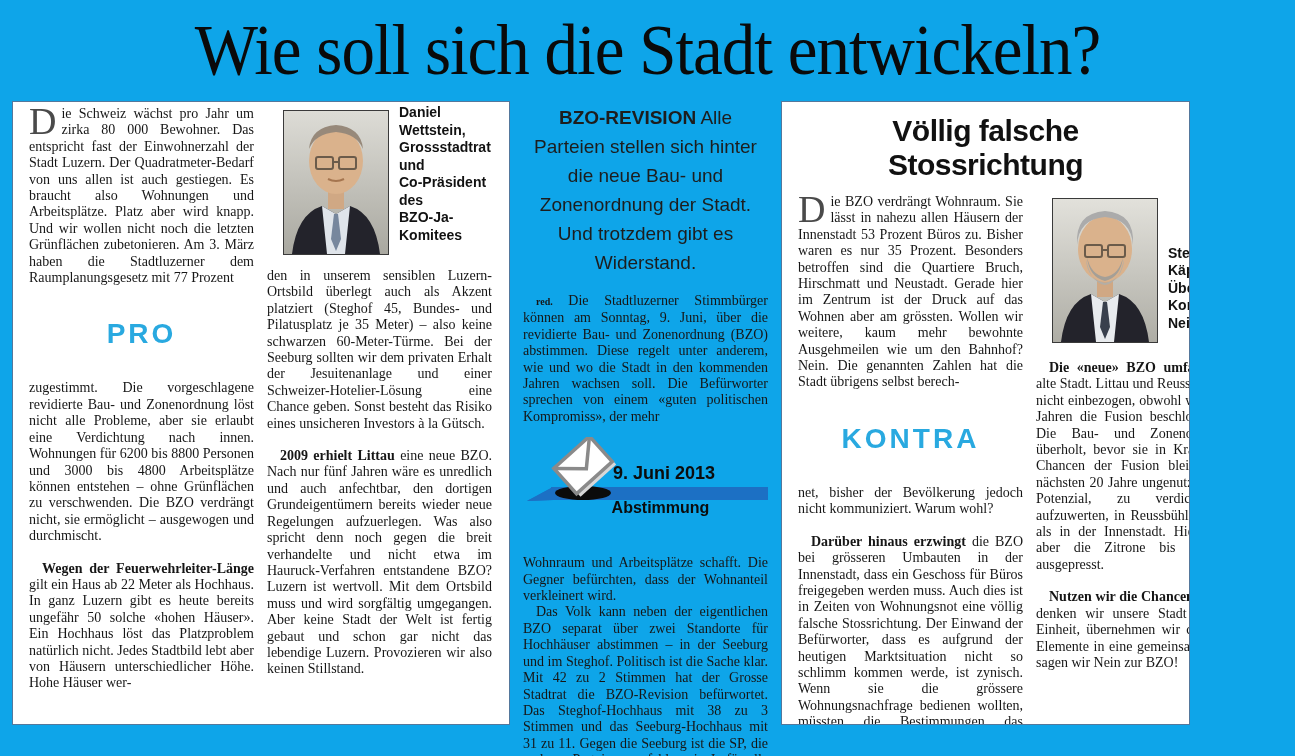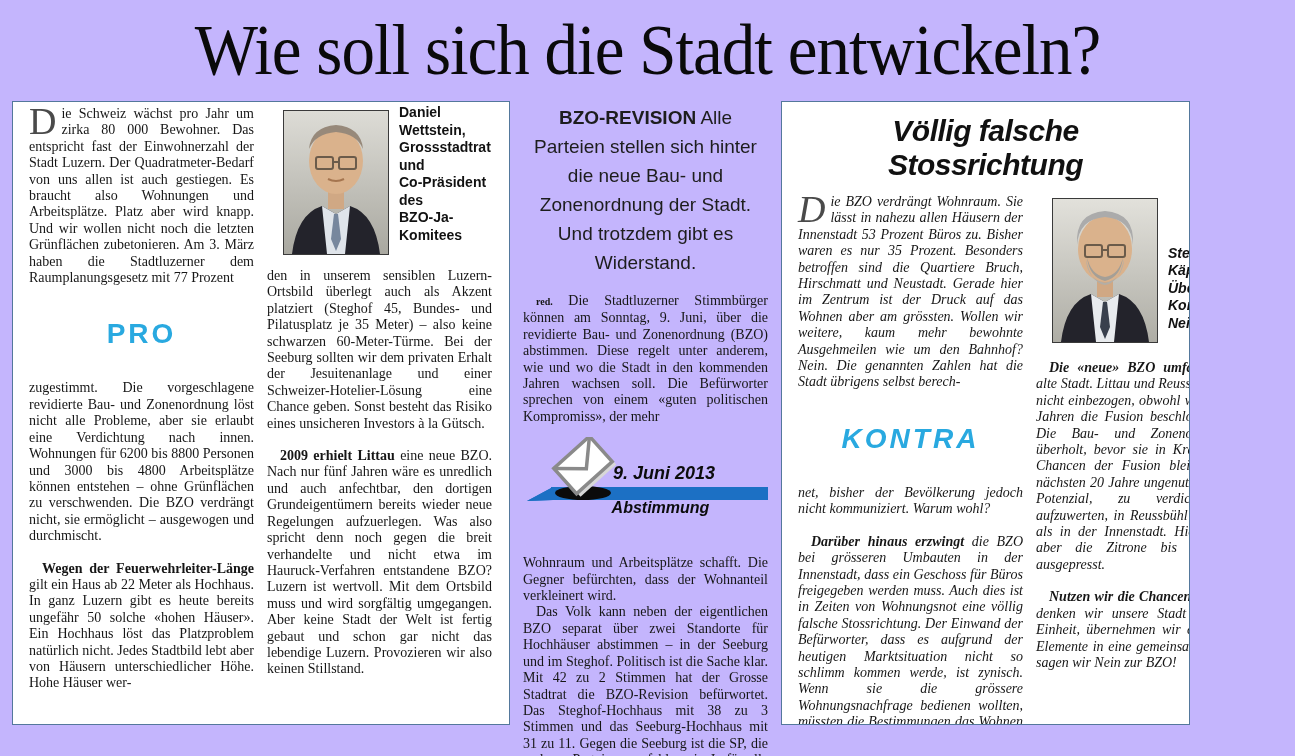--- a/index.html
+++ b/index.html
@@ -6,32 +6,32 @@
     --accent-cyan:#29a9e0;
     --vote-bar-blue:#1c70c4;
     --box-border:#54789c;
   }
   *{box-sizing:border-box;}
   html,body{margin:0;padding:0;}
   body{
     width:1295px;height:756px;background:#ffffff;color:#141414;
     font-family:"Liberation Serif",serif;
   }
-  .page{position:relative;width:1295px;height:756px;overflow:hidden;background:#c4b5fd;}
+  .page{position:relative;width:1295px;height:756px;overflow:hidden;background:#0ea5e9;}
   .headline{
     font-family:"Liberation Serif",serif;font-weight:400;font-size:67px;
     text-align:center;margin:8px 0 16px;letter-spacing:-1px;color:#0a0a0a;
     transform:scaleY(1.08);transform-origin:top center;
   }
   .content-row{display:flex;gap:13px;padding:0 12px;align-items:flex-start;}
   .article-box{
     width:498px;height:624px;border:1px solid var(--box-border);
     padding:4px 16px 8px;overflow:hidden;background:#fff;flex:none;
   }
-  .article-box.kontra{width:409px;font-style:italic;}
+  .article-box.kontra{width:409px;}
   .article-title{
     font-family:"Liberation Sans",sans-serif;font-weight:700;font-size:30px;
     text-align:center;margin:8px 0 12px;color:#111;letter-spacing:-0.5px;
   }
   .cols{display:flex;gap:13px;}
   .col{width:225px;flex:none;}
   .para{font-size:14px;line-height:16.4px;text-align:justify;margin:0;color:#161616;}
   .indent{text-indent:13px;}
   .sp{margin-top:16px;}
   .lead-bold{font-weight:700;}
@@ -49,21 +49,21 @@
     font-family:"Liberation Sans",sans-serif;font-weight:700;font-size:14px;
     line-height:17.5px;white-space:pre-line;align-self:flex-end;padding-bottom:12px;color:#111;
   }
   .center-col{width:245px;flex:none;padding-top:0;}
   .kicker-lead{
     font-family:"Liberation Sans",sans-serif;font-size:19px;line-height:29px;
     margin:2px 0 16px;color:#1d1d1d;text-align:center;
   }
   .kicker-lead .kicker{font-weight:700;}
   .byline{font-weight:700;font-size:10px;}
-  .vote-graphic{position:relative;height:100px;margin:12px 0 18px;font-style:italic;}
+  .vote-graphic{position:relative;height:100px;margin:12px 0 18px;}
   .vote-graphic svg{position:absolute;left:0;top:0;}
   .vote-date{
     position:absolute;left:90px;top:26px;font-family:"Liberation Sans",sans-serif;
     font-weight:700;font-size:18px;color:#0c0c0c;
   }
   .vote-label{
     position:absolute;left:30px;right:0;top:62px;text-align:center;
     font-family:"Liberation Sans",sans-serif;font-weight:700;font-size:16px;color:#0c0c0c;
   }
 </style>

